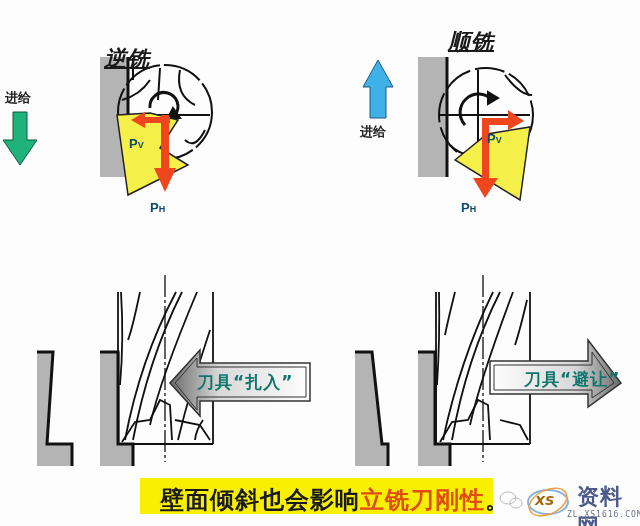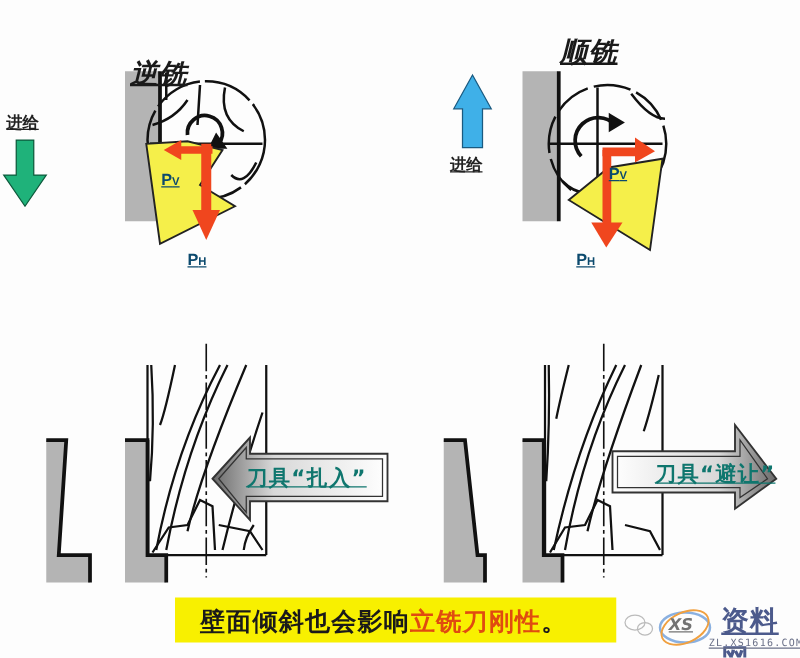--- a/index.html
+++ b/index.html
@@ -1,36 +1,36 @@
 <!DOCTYPE html>
 <html><head>
 <meta charset="utf-8">
 <style>
   * { box-sizing: border-box; margin: 0; padding: 0; }
   html, body { width: 640px; height: 526px; background: #fdfdfd; overflow: hidden; }
   body { position: relative; font-family: "DejaVu Sans", "Liberation Sans", sans-serif; }
-  .abs { position: absolute; text-decoration: underline; }
+  .abs { position: absolute; }
   svg.layer { position: absolute; left: 0; top: 0; }
   .title {
     font-size: 22px; font-weight: bold; font-style: italic; color: #1a1a1a;
     text-decoration: underline; text-decoration-thickness: 2px; letter-spacing: 1px;
   }
   .feed-label { font-size: 13px; font-weight: bold; color: #222; }
   .force-label { font-size: 13px; font-weight: bold; color: #0c4a6e; font-family: "Liberation Sans", sans-serif; }
   .force-label sub { font-size: 9px; vertical-align: baseline; }
   .arrow-text {
     font-size: 17px; font-weight: bold; color: #0f766e; white-space: nowrap;
     letter-spacing: 1px;
   }
   .caption-box {
     position: absolute; left: 140px; top: 478px; width: 353px; height: 36px;
     background: #f8f000;
   }
   .caption {
-    position: absolute; left: 160px; top: 484px; font-size: 20px; font-weight: bold;
+    position: absolute; left: 160px; top: 484px; font-size: 24px; font-weight: bold;
     color: #1a1a1a; white-space: nowrap; letter-spacing: 1px;
   }
   .caption .hl { color: #e04b10; }
   .wm-text { font-size: 22px; font-weight: bold; color: #4c5a8c; letter-spacing: 1px; }
   .wm-url { font-size: 8px; color: #6a7088; font-family: "DejaVu Sans Mono", monospace; letter-spacing: 1px; }
 </style>
 </head>
 <body>
 
 <svg class="layer" width="640" height="526" viewBox="0 0 640 526">
@@ -174,15 +174,15 @@
 
 <div class="abs force-label" style="left:487px; top:131px;"><span>P</span><sub>V</sub></div>
 <div class="abs force-label" style="left:461px; top:200px;"><span>P</span><sub>H</sub></div>
 
 <div class="abs arrow-text" style="left:197px; top:371px;">刀具“扎入”</div>
 <div class="abs arrow-text" style="left:524px; top:368px;">刀具“避让”</div>
 
 <div class="caption-box"></div>
 <div class="caption"><span>壁面倾斜也会影响</span><span class="hl">立铣刀刚性</span><span>。</span></div>
 
-<div class="abs" style="left:535px; top:493px; font-size:13px; font-weight:bold; font-style:italic; color:#737373;">XS</div>
+<div class="abs" style="left:535px; top:493px; font-size:13px; font-weight:bold; font-style:italic; color:#a16207;">XS</div>
 <div class="abs wm-text" style="left:577px; top:482px;">资料网</div>
 <div class="abs wm-url" style="left:567px; top:510px;">ZL.XS1616.COM</div>
 
 </body></html>

